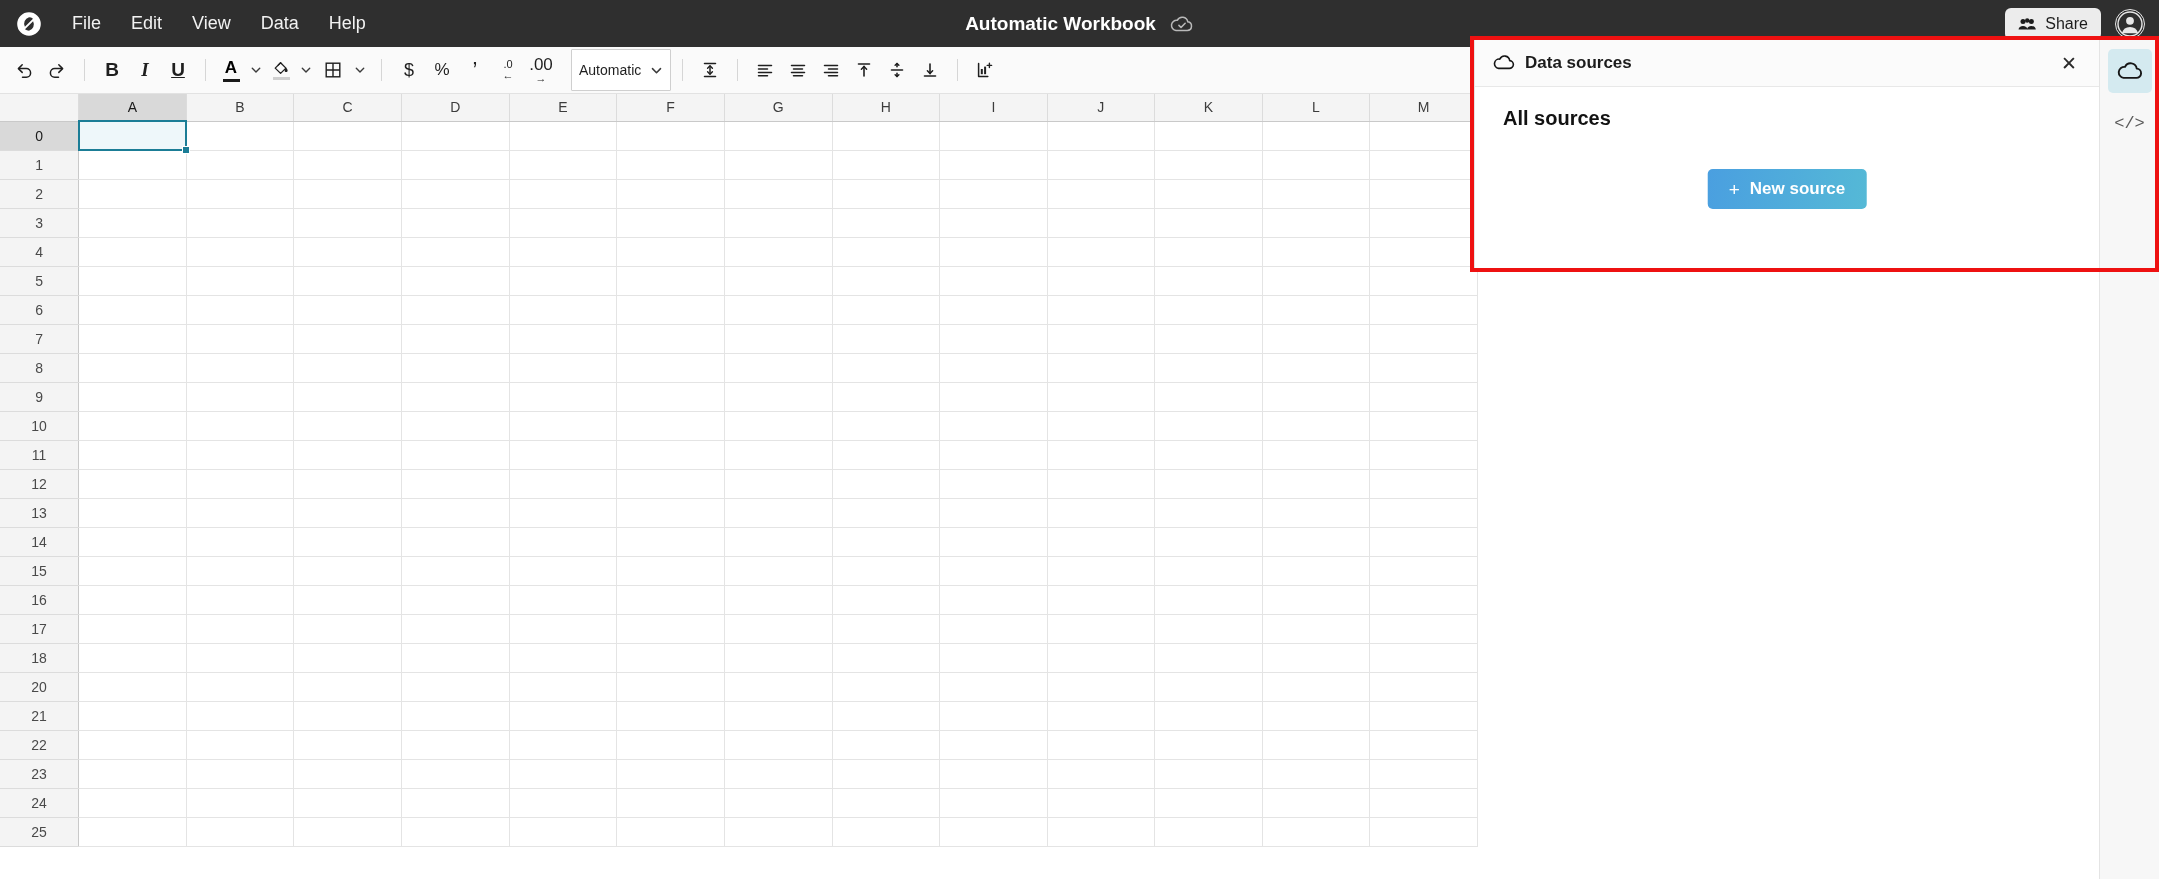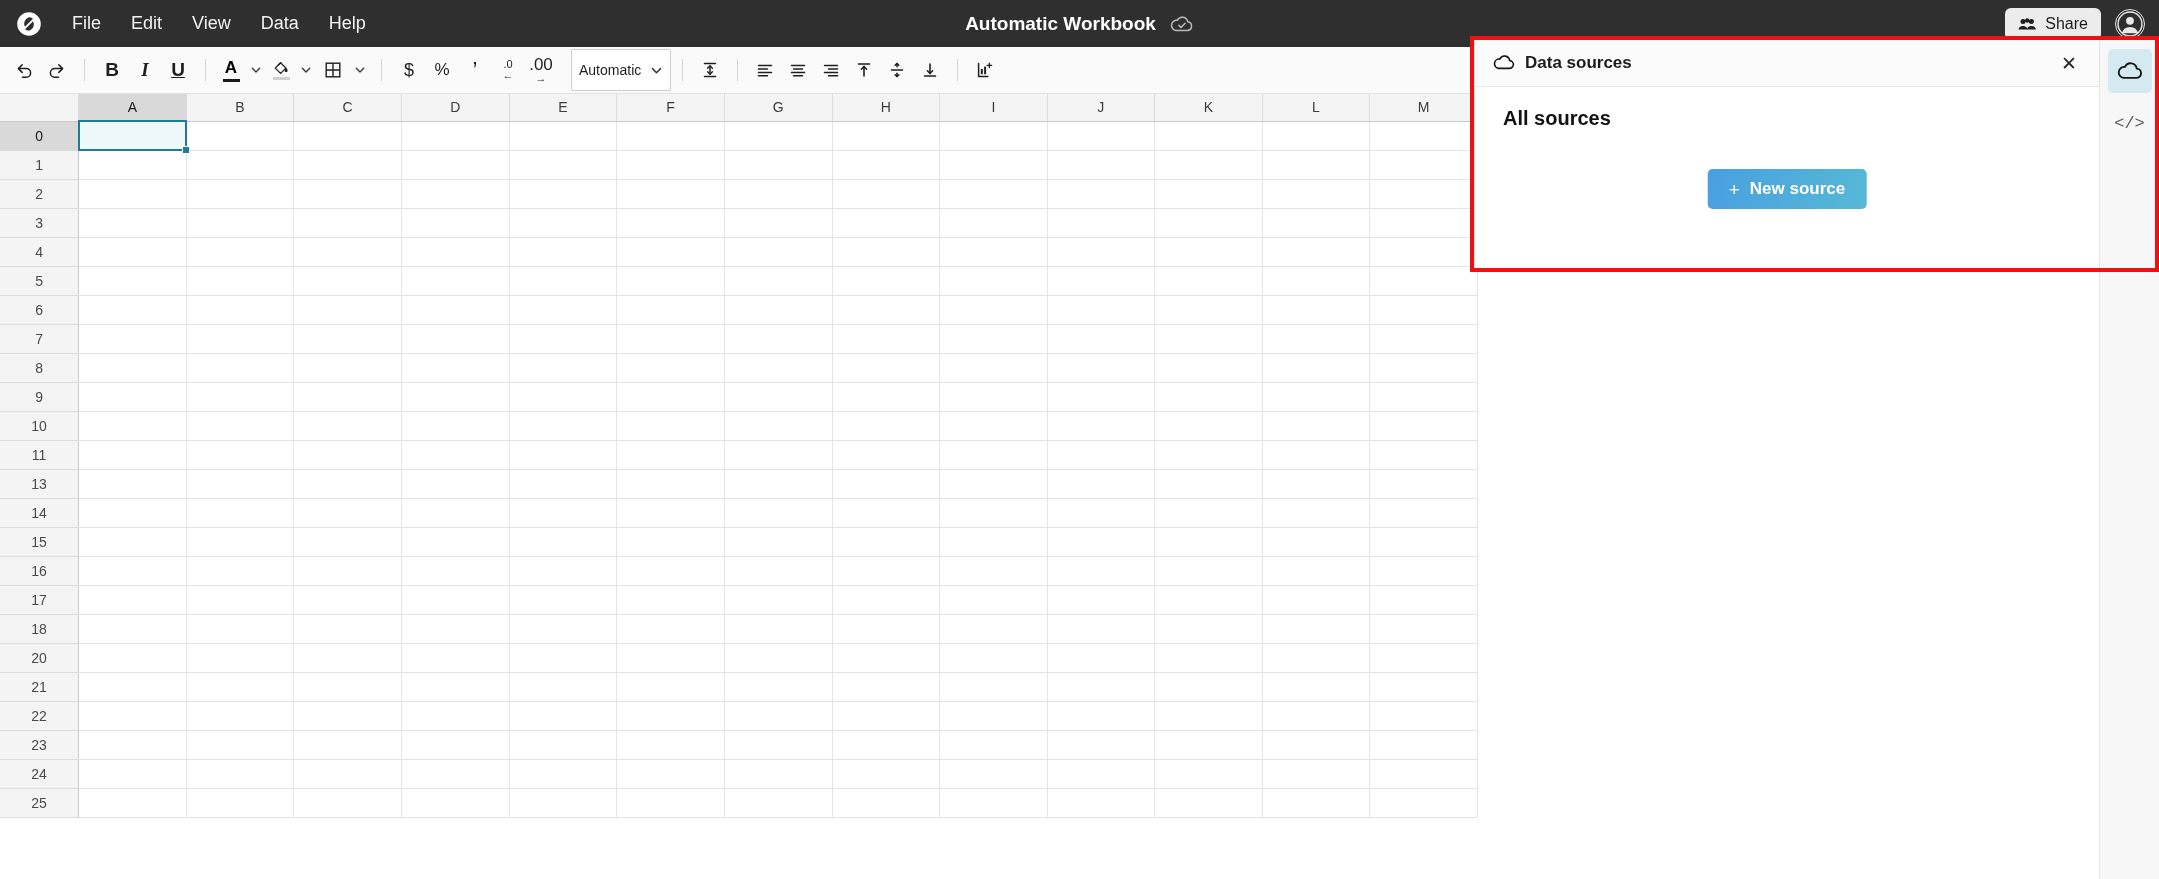--- a/index.html
+++ b/index.html
@@ -682,20 +682,36 @@
           <td class="cell" style="width: 113px;"></td>
           <td class="cell" style="width: 113px;"></td>
           <td class="cell" style="width: 113px;"></td>
           <td class="cell" style="width: 113px;"></td>
           <td class="cell" style="width: 113px;"></td>
           <td class="cell" style="width: 113px;"></td>
           <td class="cell" style="width: 113px;"></td>
           <td class="cell" style="width: 113px;"></td>
         </tr>
         <tr>
+          <td class="row-head">12</td>
+          <td class="cell" style="width: 113px;"></td>
+          <td class="cell" style="width: 113px;"></td>
+          <td class="cell" style="width: 113px;"></td>
+          <td class="cell" style="width: 113px;"></td>
+          <td class="cell" style="width: 113px;"></td>
+          <td class="cell" style="width: 113px;"></td>
+          <td class="cell" style="width: 113px;"></td>
+          <td class="cell" style="width: 113px;"></td>
+          <td class="cell" style="width: 113px;"></td>
+          <td class="cell" style="width: 113px;"></td>
+          <td class="cell" style="width: 113px;"></td>
+          <td class="cell" style="width: 113px;"></td>
+          <td class="cell" style="width: 113px;"></td>
+        </tr>
+        <tr>
           <td class="row-head">13</td>
           <td class="cell" style="width: 113px;"></td>
           <td class="cell" style="width: 113px;"></td>
           <td class="cell" style="width: 113px;"></td>
           <td class="cell" style="width: 113px;"></td>
           <td class="cell" style="width: 113px;"></td>
           <td class="cell" style="width: 113px;"></td>
           <td class="cell" style="width: 113px;"></td>
           <td class="cell" style="width: 113px;"></td>
           <td class="cell" style="width: 113px;"></td>

